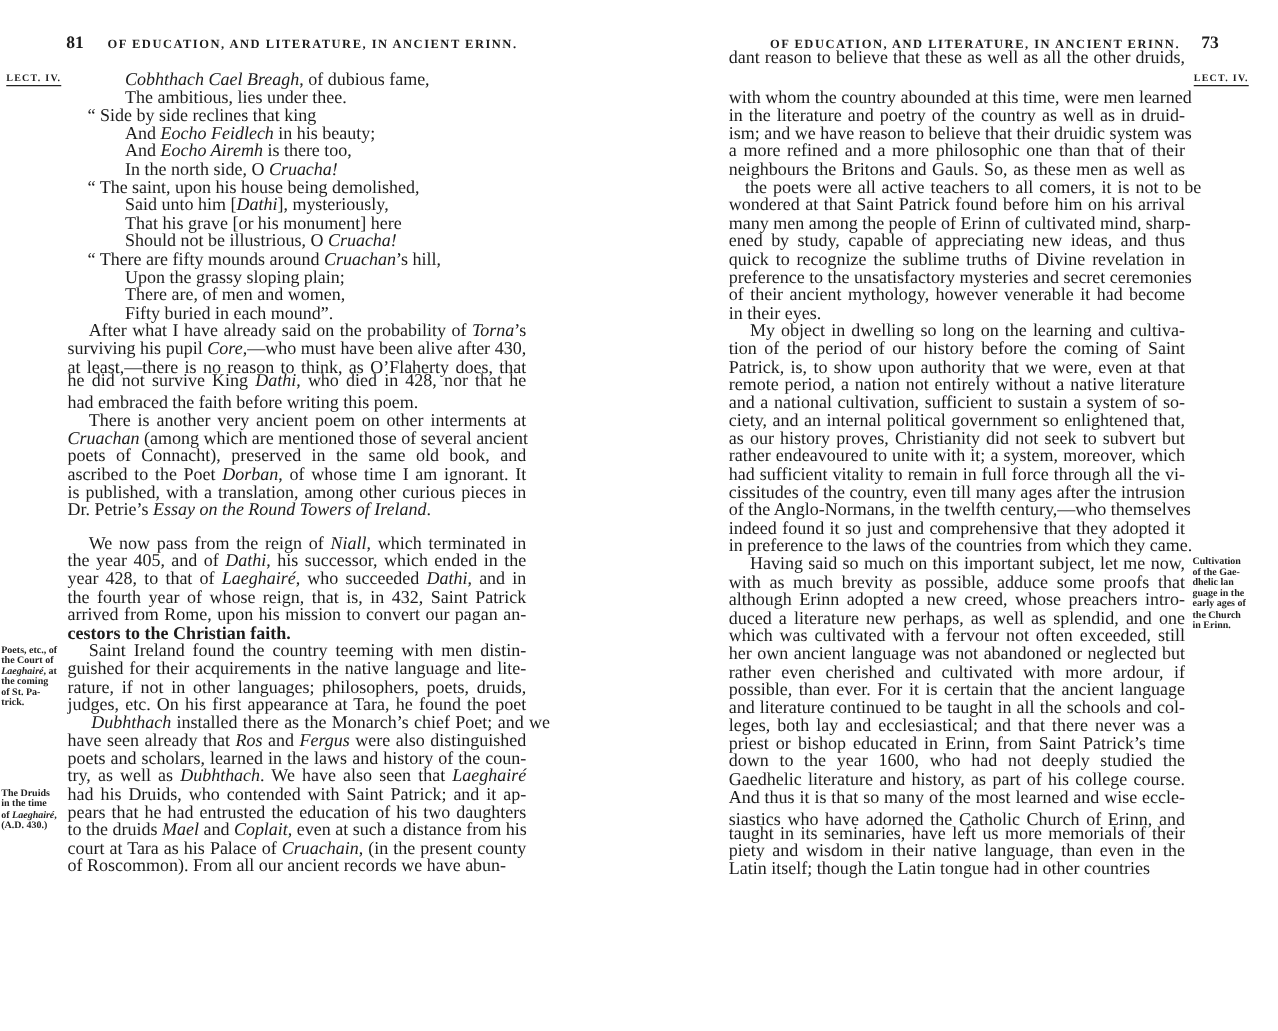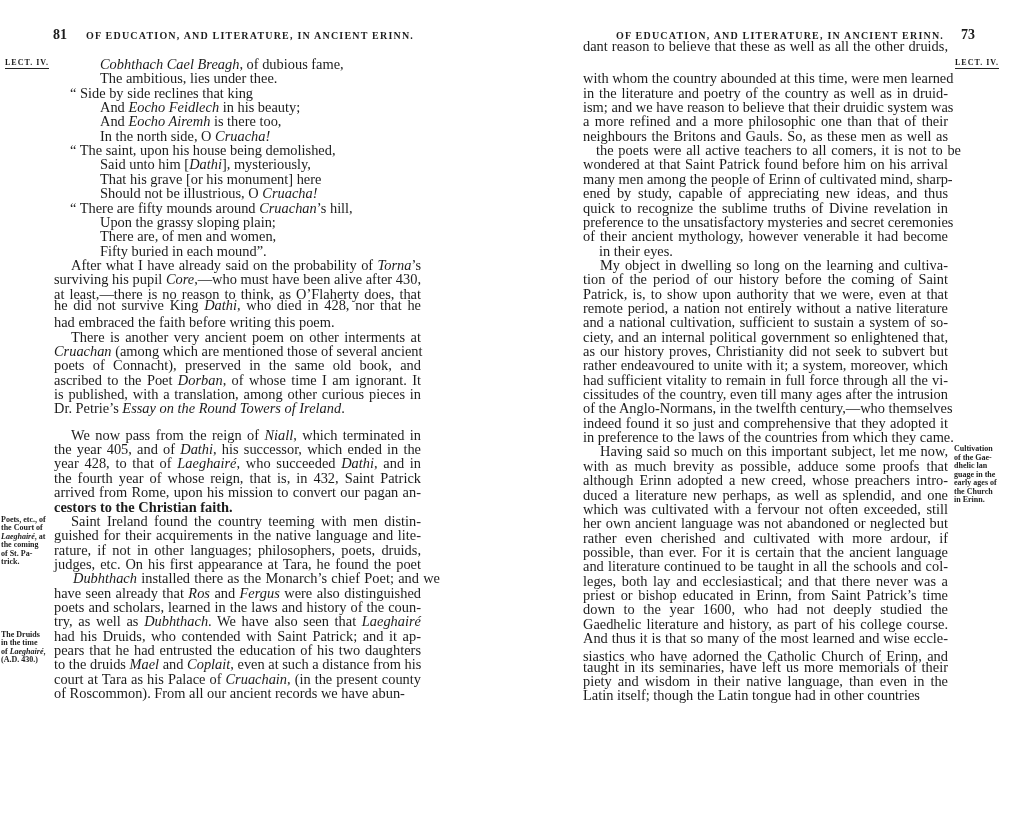--- a/index.html
+++ b/index.html
@@ -103,21 +103,21 @@
       <div class="line justify" style="left: 72px; top: 100.05px; width: 365px;">ism; and we have reason to believe that their druidic system was</div>
       <div class="line justify" style="left: 72px; top: 114.4px; width: 365px;">a more refined and a more philosophic one than that of their</div>
       <div class="line justify" style="left: 72px; top: 128.75px; width: 365px;">neighbours the Britons and Gauls. So, as these men as well as</div>
       <div class="line justify" style="left: 72px; top: 143.1px; width: 365px; margin-left: 13px;">the poets were all active teachers to all comers, it is not to be</div>
       <div class="line justify" style="left: 72px; top: 157.45px; width: 365px;">wondered at that Saint Patrick found before him on his arrival</div>
       <div class="line justify" style="left: 72px; top: 171.8px; width: 365px; font-family: Liberation Serif, serif;">many men among the people of Erinn of cultivated mind, sharp-</div>
       <div class="line justify" style="left: 72px; top: 186.15px; width: 365px;">ened by study, capable of appreciating new ideas, and thus</div>
       <div class="line justify" style="left: 72px; top: 200.5px; width: 365px;">quick to recognize the sublime truths of Divine revelation in</div>
       <div class="line justify" style="left: 72px; top: 214.85px; width: 365px;">preference to the unsatisfactory mysteries and secret ceremonies</div>
       <div class="line justify" style="left: 72px; top: 229.2px; width: 365px;">of their ancient mythology, however venerable it had become</div>
-      <div class="line" style="left: 72px; top: 243.55px; margin-left: 16px;">in their eyes.</div>
+      <div class="line" style="left: 72px; top: 243.55px;">in their eyes.</div>
       <div class="line justify" style="left: 89px; top: 257.9px; width: 348px;">My object in dwelling so long on the learning and cultiva-</div>
       <div class="line justify" style="left: 72px; top: 272.25px; width: 365px;">tion of the period of our history before the coming of Saint</div>
       <div class="line justify" style="left: 72px; top: 286.6px; width: 365px;">Patrick, is, to show upon authority that we were, even at that</div>
       <div class="line justify" style="left: 72px; top: 300.95px; width: 365px;">remote period, a nation not entirely without a native literature</div>
       <div class="line justify" style="left: 72px; top: 315.3px; width: 365px;">and a national cultivation, sufficient to sustain a system of so-</div>
       <div class="line justify" style="left: 72px; top: 329.65px; width: 365px;">ciety, and an internal political government so enlightened that,</div>
       <div class="line justify" style="left: 72px; top: 344px; width: 365px;">as our history proves, Christianity did not seek to subvert but</div>
       <div class="line justify" style="left: 72px; top: 358.35px; width: 365px;">rather endeavoured to unite with it; a system, moreover, which</div>
       <div class="line justify" style="left: 72px; top: 372.7px; width: 365px;">had sufficient vitality to remain in full force through all the vi-</div>
       <div class="line justify" style="left: 72px; top: 387.05px; width: 365px;">cissitudes of the country, even till many ages after the intrusion</div>

